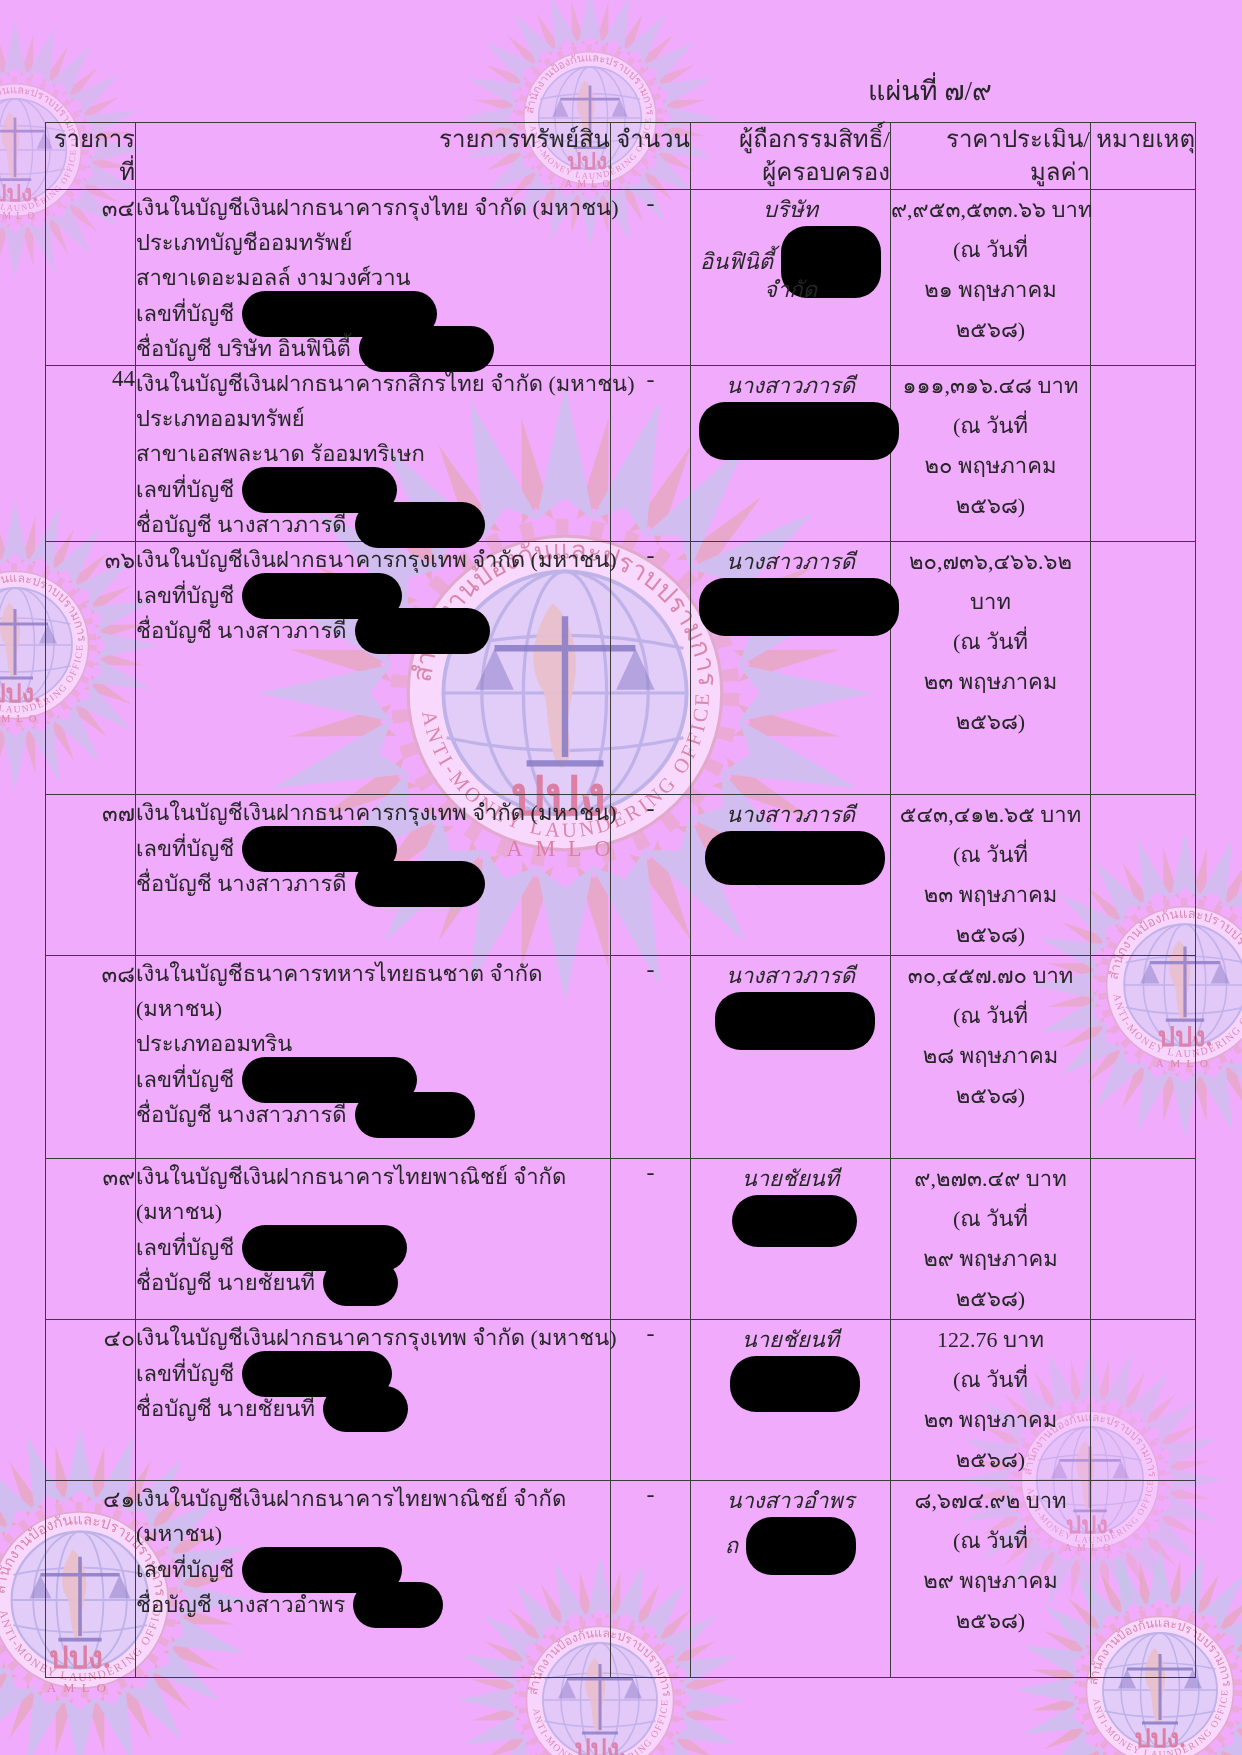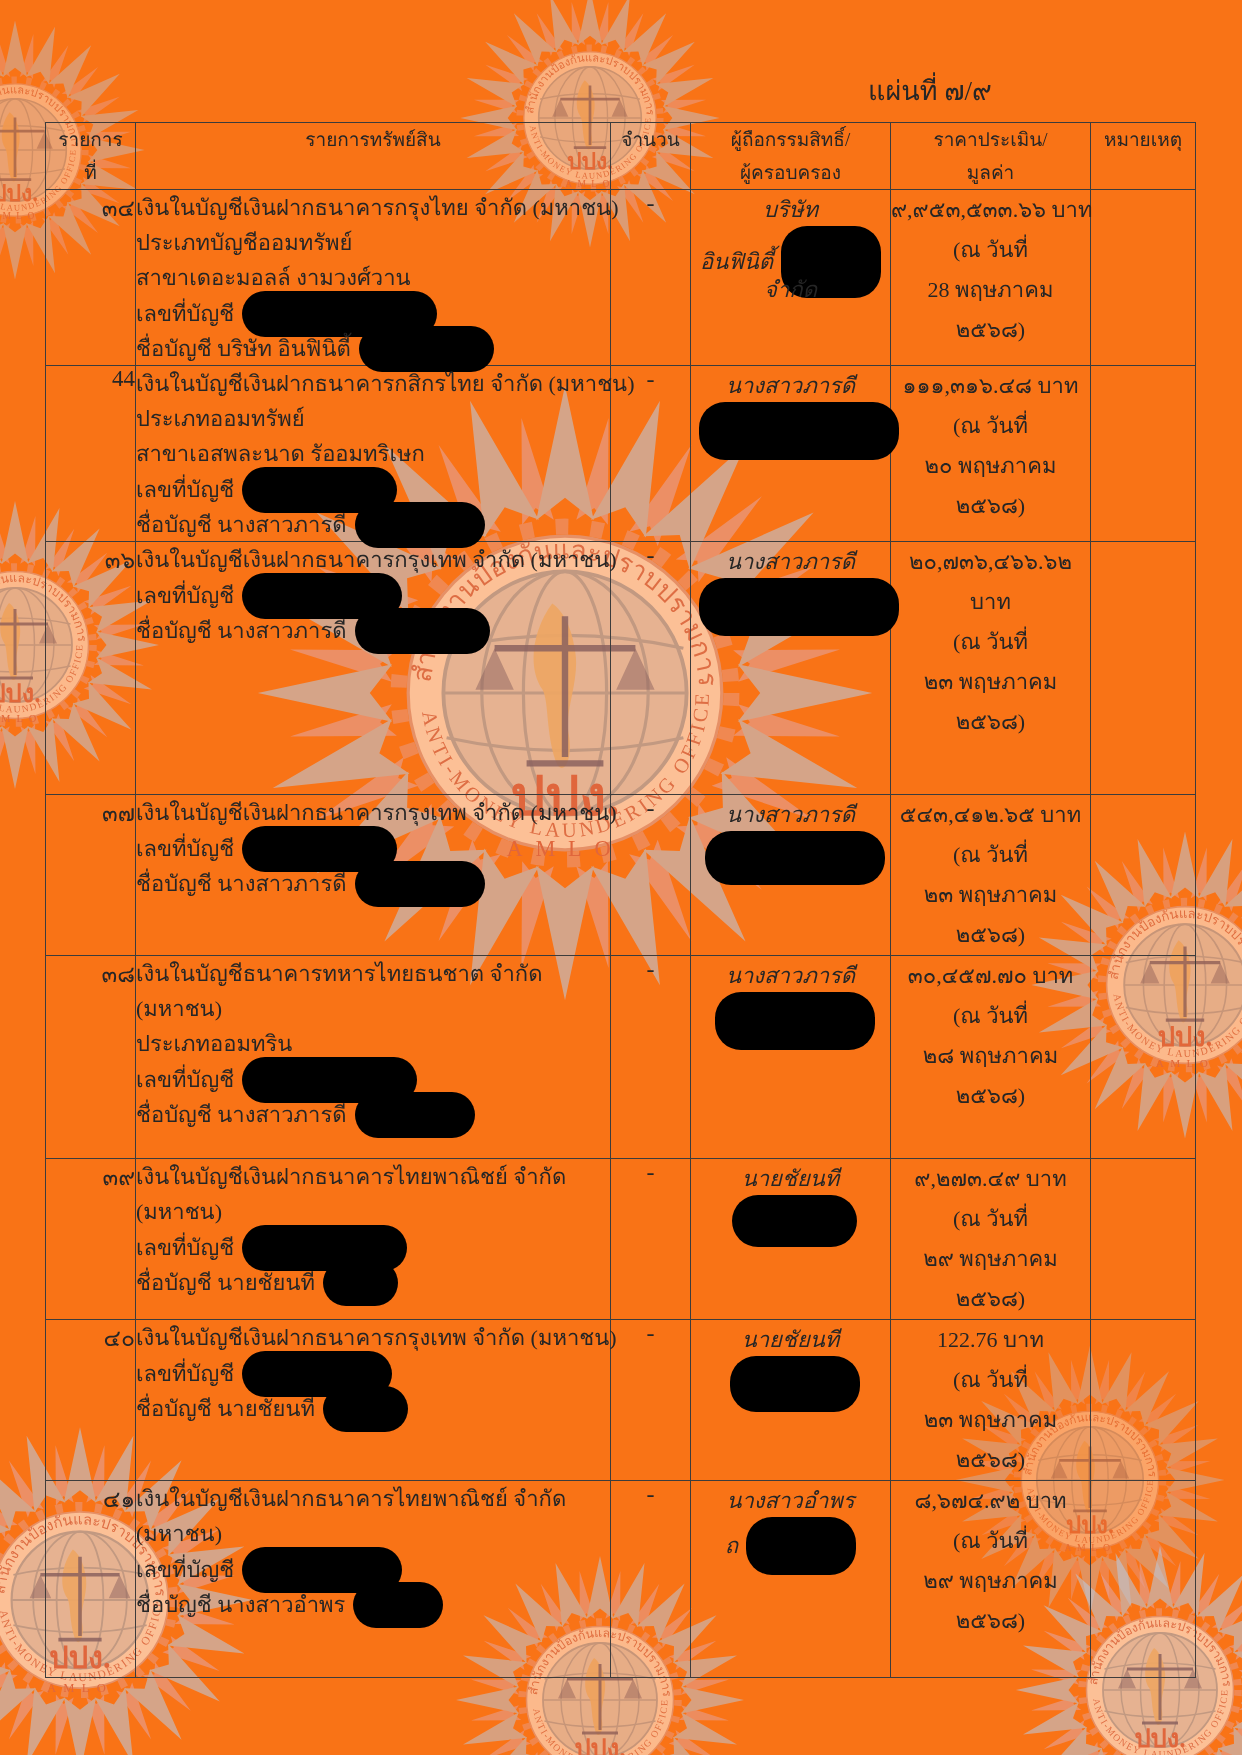--- a/index.html
+++ b/index.html
@@ -1,17 +1,17 @@
 <!DOCTYPE html>
 <html style="--c-ray: #b9cde5; --c-ray2: #e3a6a6; --c-white: #ffffff; --c-ringstroke: #d8a8a8; --c-red: #c96a6a; --c-red2: #cc5c5c; --c-globe: #d7e7f6; --c-globeline: #96b8d9; --c-map: #e6d0a2; --c-scales: #33539a;"><head>
 <meta charset="utf-8">
 <style>
   html,body{margin:0;padding:0;background:#ffffff;}
   .page{
-    position:relative;width:1242px;height:1755px;background:#f97316;overflow:hidden;
+    position:relative;width:1242px;height:1755px;background:#f0abfc;overflow:hidden;
     font-family:"Liberation Serif","DejaVu Sans",sans-serif;color:#262626;
   }
   
   .seal{position:absolute;pointer-events:none;}
   .rays{fill:var(--c-ray,#b9cde5);}
   .rays2{fill:var(--c-ray2,#e3a6a6);}
   .ring-dash{stroke:var(--c-ray2,#e3a6a6);}
   .ring-face{fill:var(--c-white,#ffffff);stroke:var(--c-ringstroke,#d8a8a8);}
   .ringtext{fill:var(--c-red,#c96a6a);}
   .globe{fill:var(--c-globe,#d7e7f6);stroke:var(--c-globeline,#96b8d9);}
@@ -24,21 +24,21 @@
   .sheet-label{position:absolute;left:868px;top:74px;font-size:27px;line-height:34px;z-index:5;}
   
   table.assets{
     position:absolute;left:45px;top:122px;width:1150px;z-index:4;
     border-collapse:collapse;table-layout:fixed;
   }
   table.assets th,table.assets td{
     border:1.6px solid #3c3c3c;vertical-align:top;font-weight:normal;
     padding:0;overflow:visible;
   }
-  th .hline{font-size:19px;line-height:33px;text-align:center;white-space:nowrap;font-family:Liberation Serif, serif;}
+  th .hline{font-size:24px;line-height:33px;text-align:right;white-space:nowrap;font-family:Liberation Serif, serif;}
   thead th{padding-top:3px;padding-bottom:2px;}
   td.c-no{text-align:right;font-size:23px;padding-top:10px;}
   td.c-desc{padding:7px 6px 0 12px;}
   .dline{height:35px;line-height:35px;font-size:22px;white-space:nowrap;}
   td.c-qty{text-align:center;font-size:24px;padding-top:8px;}
   td.c-owner{padding-top:7px;}
   .oline{height:40px;line-height:40px;font-size:22px;text-align:center;white-space:nowrap;font-style:italic;}
   td.c-value{padding-top:7px;}
   .vline{height:40px;line-height:40px;font-size:22px;text-align:center;white-space:nowrap;}
   .redact{
@@ -207,21 +207,21 @@
           </td>
           <td class="c-qty">-</td>
           <td class="c-owner">
             <div class="oline"><span>บริษัท</span></div>
             <div class="oline"><span>อินฟินิตี้</span><span class="redact" style="width: 100px; height: 72px;"></span></div>
             <div class="oline"><span>จำกัด</span></div>
           </td>
           <td class="c-value">
             <div class="vline"><span>๙,๙๕๓,๕๓๓.๖๖ บาท</span></div>
             <div class="vline"><span>(ณ วันที่</span></div>
-            <div class="vline"><span>28 พฤษภาคม</span></div>
+            <div class="vline"><span>๒๑ พฤษภาคม</span></div>
             <div class="vline"><span>๒๕๖๘)</span></div>
           </td>
           <td></td>
         </tr>
         <tr style="height: 167px;">
           <td class="c-no">44</td>
           <td class="c-desc">
             <div class="dline"><span>เงินในบัญชีเงินฝากธนาคารกสิกรไทย จำกัด (มหาชน)</span></div>
             <div class="dline"><span>ประเภทออมทรัพย์</span></div>
             <div class="dline"><span>สาขาเอสพละนาด รัออมทริเษก</span></div>

